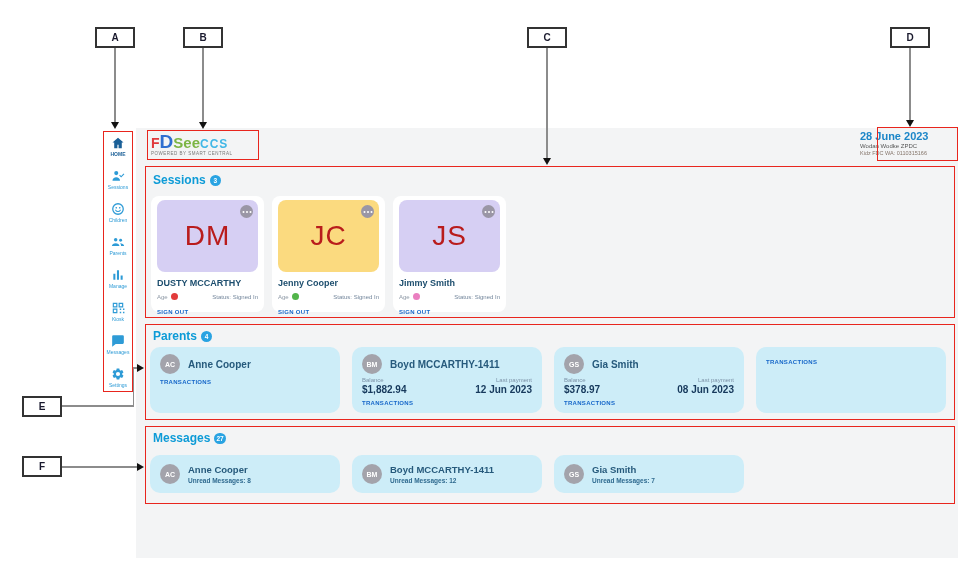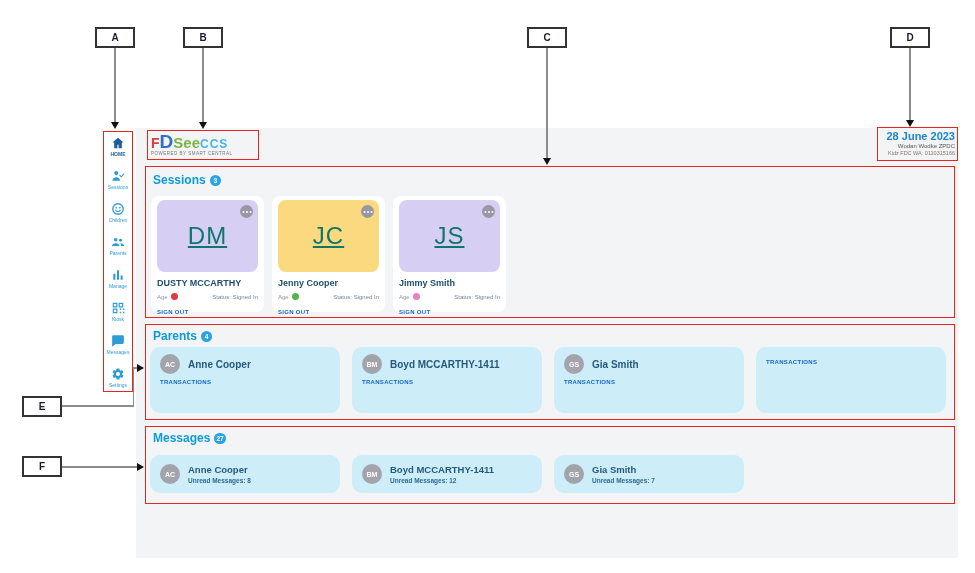--- a/index.html
+++ b/index.html
@@ -20,36 +20,36 @@
 
   
   .logo { position:absolute; left:151px; top:132px; line-height:1; white-space:nowrap; }
   .logo .l1 { font-size:14px; font-weight:bold; color:#e0393c; }
   .logo .l2 { font-size:19px; font-weight:bold; color:#2f6fd0; }
   .logo .l3 { font-size:15px; font-weight:bold; color:#7cb544; }
   .logo .l4 { font-size:12px; font-weight:bold; color:#41b7e6; letter-spacing:1px; }
   .logo .tagline { font-size:4.5px; color:#777; letter-spacing:.5px; text-align:right; margin-top:1px; }
 
   
-  .dateblock { position:absolute; left:860px; top:130px; width:95px; text-align:right; }
+  .dateblock { position:absolute; left:860px; top:130px; width:95px; text-align:left; }
   .dateblock .d1 { font-size:11px; font-weight:bold; color:#1c86c8; }
   .dateblock .d2 { font-size:6px; color:#555; margin-top:1px; }
   .dateblock .d3 { font-size:5.5px; color:#85756a; margin-top:1px; }
 
   
   .sec-title { position:absolute; display:flex; align-items:center; gap:4px; }
   .sec-title .t { font-size:12px; font-weight:bold; color:#0d9bd7; }
   .badge { min-width:11px; height:11px; padding:0 2px; border-radius:6px; background:#29a3e2; color:#fff;
            font-size:6.5px; font-weight:bold; display:flex; align-items:center; justify-content:center; }
 
   
   .s-row { position:absolute; left:151px; top:196px; display:flex; gap:8px; }
   .s-card { width:113px; height:116px; background:#fff; border-radius:8px; padding:4px 6px 6px 6px; cursor:pointer; }
   .s-avatar { position:relative; height:72px; border-radius:8px; display:flex; align-items:center; justify-content:center; }
-  .s-initials { font-size:24px; color:#0f766e; letter-spacing:1px;text-decoration:underline; }
+  .s-initials { font-size:28px; color:#b91c1c; letter-spacing:1px; }
   .s-more { position:absolute; top:5px; right:5px; width:13px; height:13px; border-radius:50%; background:#9a96a5;
             display:flex; align-items:center; justify-content:center; cursor:pointer; }
   .s-more .dots { width:2px; height:2px; border-radius:50%; background:#fff; box-shadow:-3.5px 0 0 #fff, 3.5px 0 0 #fff; display:block; }
   .s-name { margin-top:6px; font-size:9px; font-weight:bold; color:#1d4e6e; white-space:nowrap; }
   .s-meta { margin-top:5px; display:flex; justify-content:space-between; align-items:center; }
   .s-age { display:flex; align-items:center; gap:3px; font-size:6px; color:#8d98a5; }
   .age-ic { width:7px; height:7px; border-radius:50%; display:inline-block; }
   .s-status { font-size:6px; color:#74879c; }
   .s-signout { margin-top:9px; font-size:6px; font-weight:bold; color:#1667c9; letter-spacing:.3px; cursor:pointer; }
 
@@ -253,28 +253,48 @@
       </div>
       <div class="p-trans">TRANSACTIONS</div>
     </div>
     <div class="p-card">
       <div class="p-head">
         <span class="avatar">
             <span>BM</span>
           </span>
         <span class="p-name">Boyd MCCARTHY-1411</span>
       </div>
+      <div class="p-vals">
+        <div class="p-col">
+            <div class="p-label">Balance</div>
+            <div class="p-val">$1,882.94</div>
+          </div>
+        <div class="p-col right">
+            <div class="p-label">Last payment</div>
+            <div class="p-val">12 Jun 2023</div>
+          </div>
+      </div>
       <div class="p-trans">TRANSACTIONS</div>
     </div>
     <div class="p-card">
       <div class="p-head">
         <span class="avatar">
             <span>GS</span>
           </span>
         <span class="p-name">Gia Smith</span>
+      </div>
+      <div class="p-vals">
+        <div class="p-col">
+            <div class="p-label">Balance</div>
+            <div class="p-val">$378.97</div>
+          </div>
+        <div class="p-col right">
+            <div class="p-label">Last payment</div>
+            <div class="p-val">08 Jun 2023</div>
+          </div>
       </div>
       <div class="p-trans">TRANSACTIONS</div>
     </div>
     <div class="p-card">
       <div class="p-trans">TRANSACTIONS</div>
     </div>
   </div>
 
   <div class="sec-title" style="left:153px; top:431px;">
     <span class="t">Messages</span>

